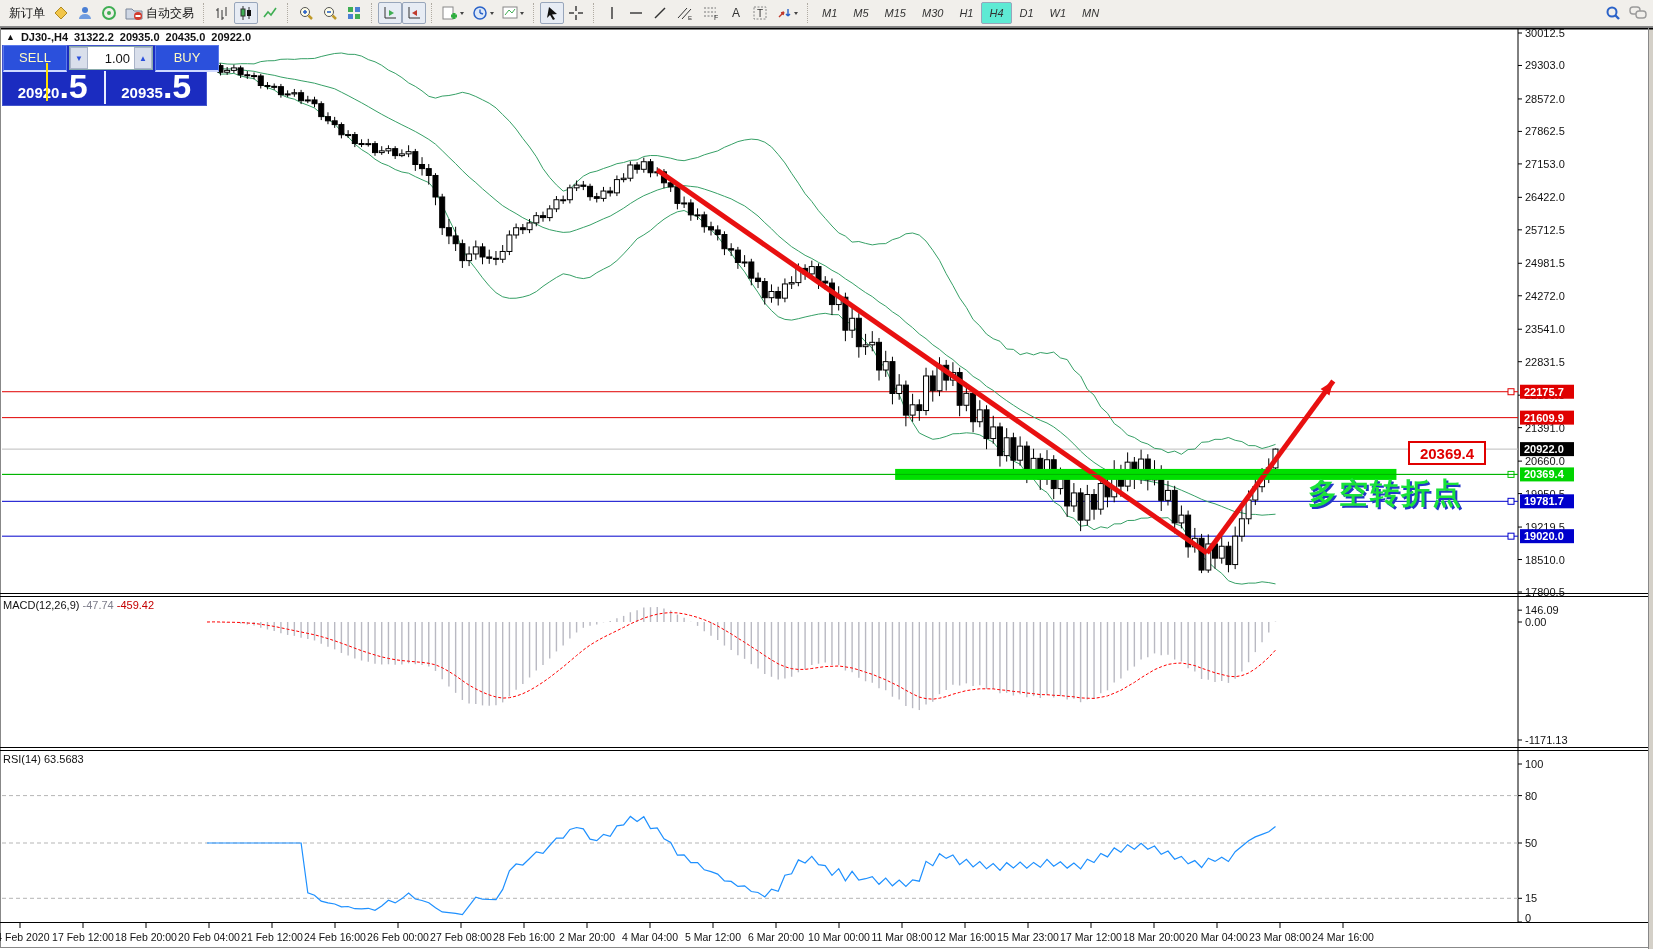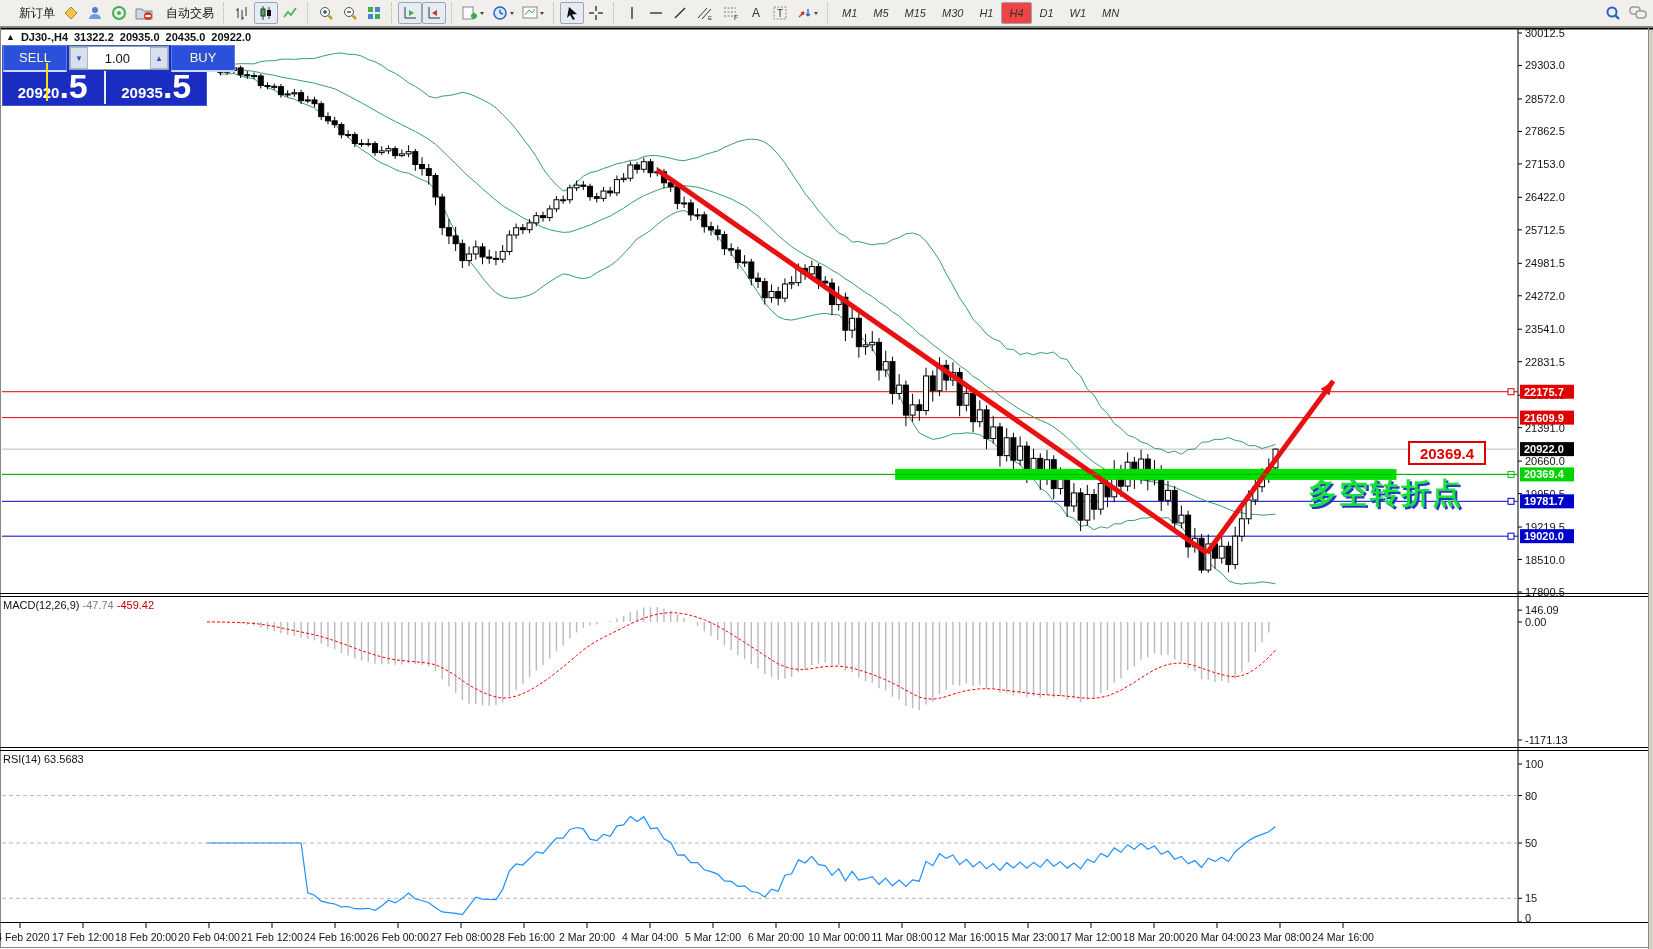--- a/index.html
+++ b/index.html
@@ -5,43 +5,43 @@
   html,body{margin:0;padding:0;width:1653px;height:949px;overflow:hidden;background:#fff;
     font-family:"Liberation Sans",sans-serif;}
   .app{position:relative;width:1653px;height:949px;background:#fff;}
 
   
   .toolbar{position:absolute;top:0;left:0;width:1653px;height:27px;background:#f1efeb;
     border-bottom:1px solid #8a8a8a;display:flex;align-items:center;padding:0 2px;box-sizing:border-box;z-index:20;}
   .tbtn{height:22px;min-width:24px;display:flex;align-items:center;justify-content:center;
     border:1px solid transparent;border-radius:2px;font-size:12px;color:#222;padding:0 3px;box-sizing:border-box;cursor:default;}
   .tbtn.pressed{background:#e7ecf4;border:1px solid #98a6bb;}
-  .tbtn .cn{font-size:12px;margin-left:13px;color:#111;}
+  .tbtn .cn{font-size:12px;margin-left:3px;color:#111;}
   .tsep{width:1px;height:20px;border-left:1px dotted #b0aba2;margin:0 5px;}
   .tfbtn{height:20px;padding:0 7px;font-size:11px;color:#333;display:flex;align-items:center;
     border:1px solid transparent;border-radius:2px;}
-  .tfbtn.pressed{background:#ef4444;border:1px solid #98a6bb;}
+  .tfbtn.pressed{background:#5eead4;border:1px solid #98a6bb;}
   .tspacer{flex:1;}
 
   
   #chart{position:absolute;top:0;left:0;z-index:1;}
   .chart-title{position:absolute;top:31px;left:6px;z-index:6;font-size:11px;font-weight:bold;color:#111;
     display:flex;align-items:center;gap:6px;}
   .chart-title .tri{font-size:9px;}
 
   
   .trade-panel{position:absolute;left:2px;top:45px;width:205px;height:61px;background:#1b2cc0;z-index:7;
     box-shadow:0 0 0 1px #4355cc inset;}
   .tp-row1{display:flex;height:26px;align-items:center;}
   .tp-btn{flex:0 0 62px;height:24px;margin:1px;background:#2b50dc;color:#fef9c3;font-size:13px;
     display:flex;align-items:center;justify-content:center;border:1px solid #5b79ec;border-bottom:2px solid #cfd8ff;cursor:pointer;}
   .tp-vol{flex:1;height:22px;margin:1px;background:#fff;border:1px solid #8aa;display:flex;align-items:center;}
   .tp-spin{width:16px;height:20px;background:#d9dfeb;border:1px solid #aab4c8;color:#2b50dc;font-size:8px;
     display:flex;align-items:center;justify-content:center;cursor:pointer;}
-  .tp-vol input{flex:1;border:0;outline:0;text-align:right;font-size:13px;width:40px;padding-right:20px;
+  .tp-vol input{flex:1;border:0;outline:0;text-align:right;font-size:13px;width:40px;padding-right:4px;
     font-family:"Liberation Sans",sans-serif;color:#111;}
   .tp-row2{display:flex;height:33px;position:relative;}
   .tp-price{flex:1;color:#fff;display:flex;align-items:baseline;justify-content:center;}
   .tp-price .main{font-size:15px;font-weight:bold;}
   .tp-price .big{font-size:34px;font-weight:bold;line-height:30px;}
   .tp-div{width:2px;background:#e8ecff;}
   .tp-caret{position:absolute;left:44px;top:-8px;width:2px;height:38px;background:#ffe000;}
 
   
   .price-box{position:absolute;left:1408px;top:441px;width:74px;height:20px;z-index:5;background:#fff;

